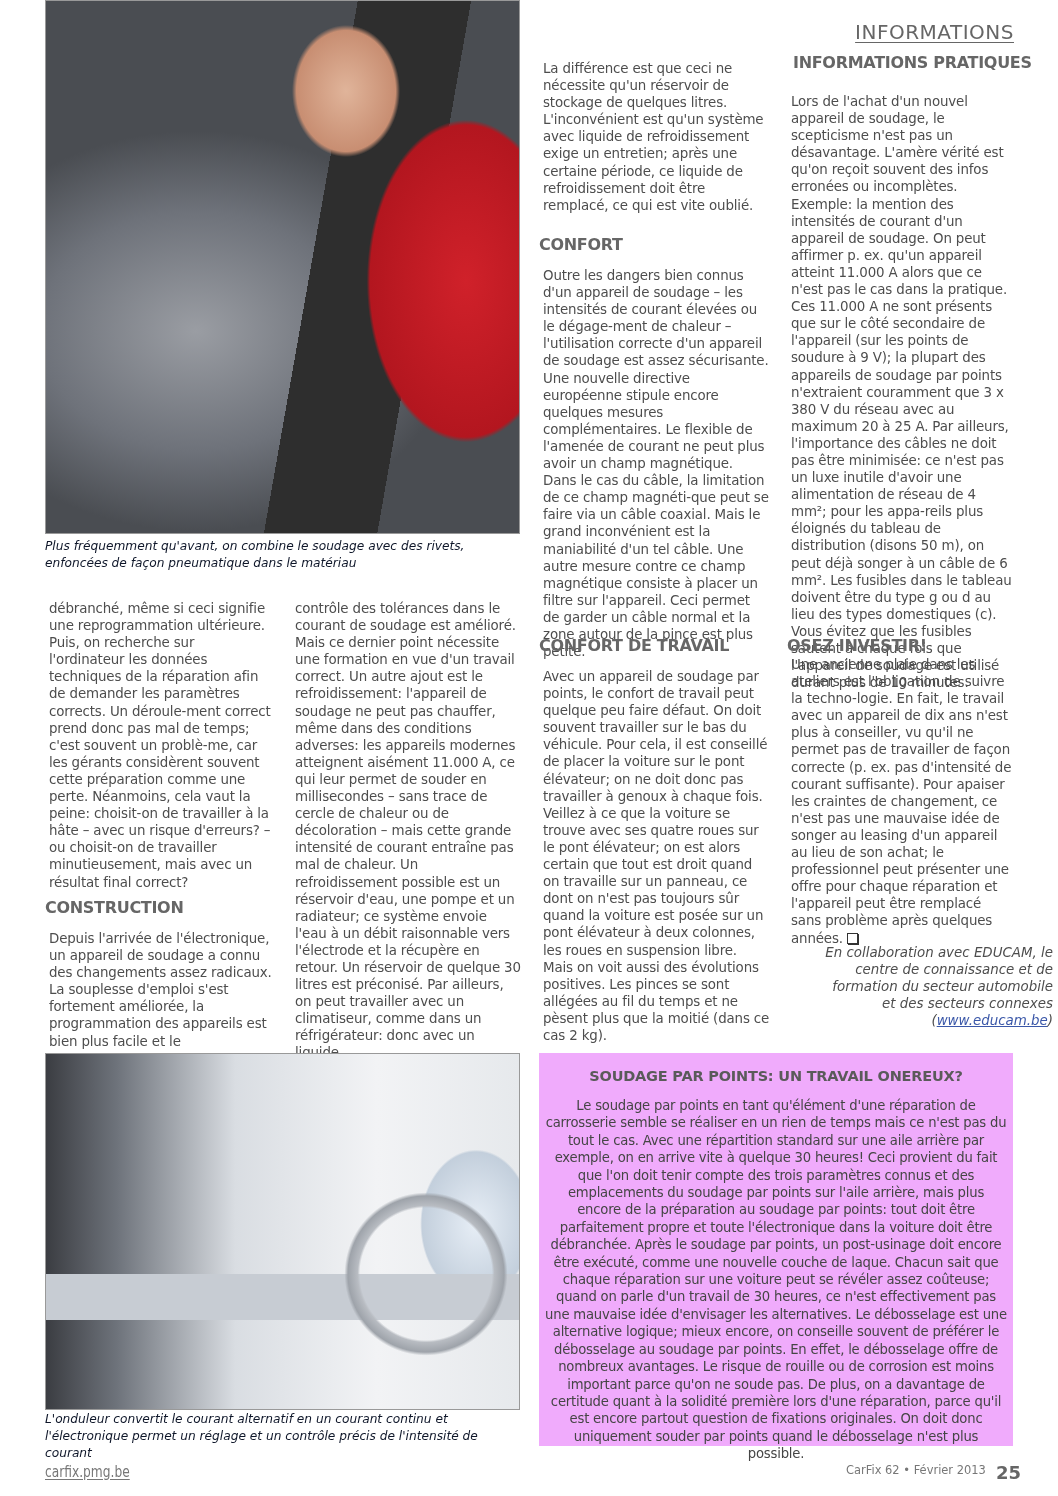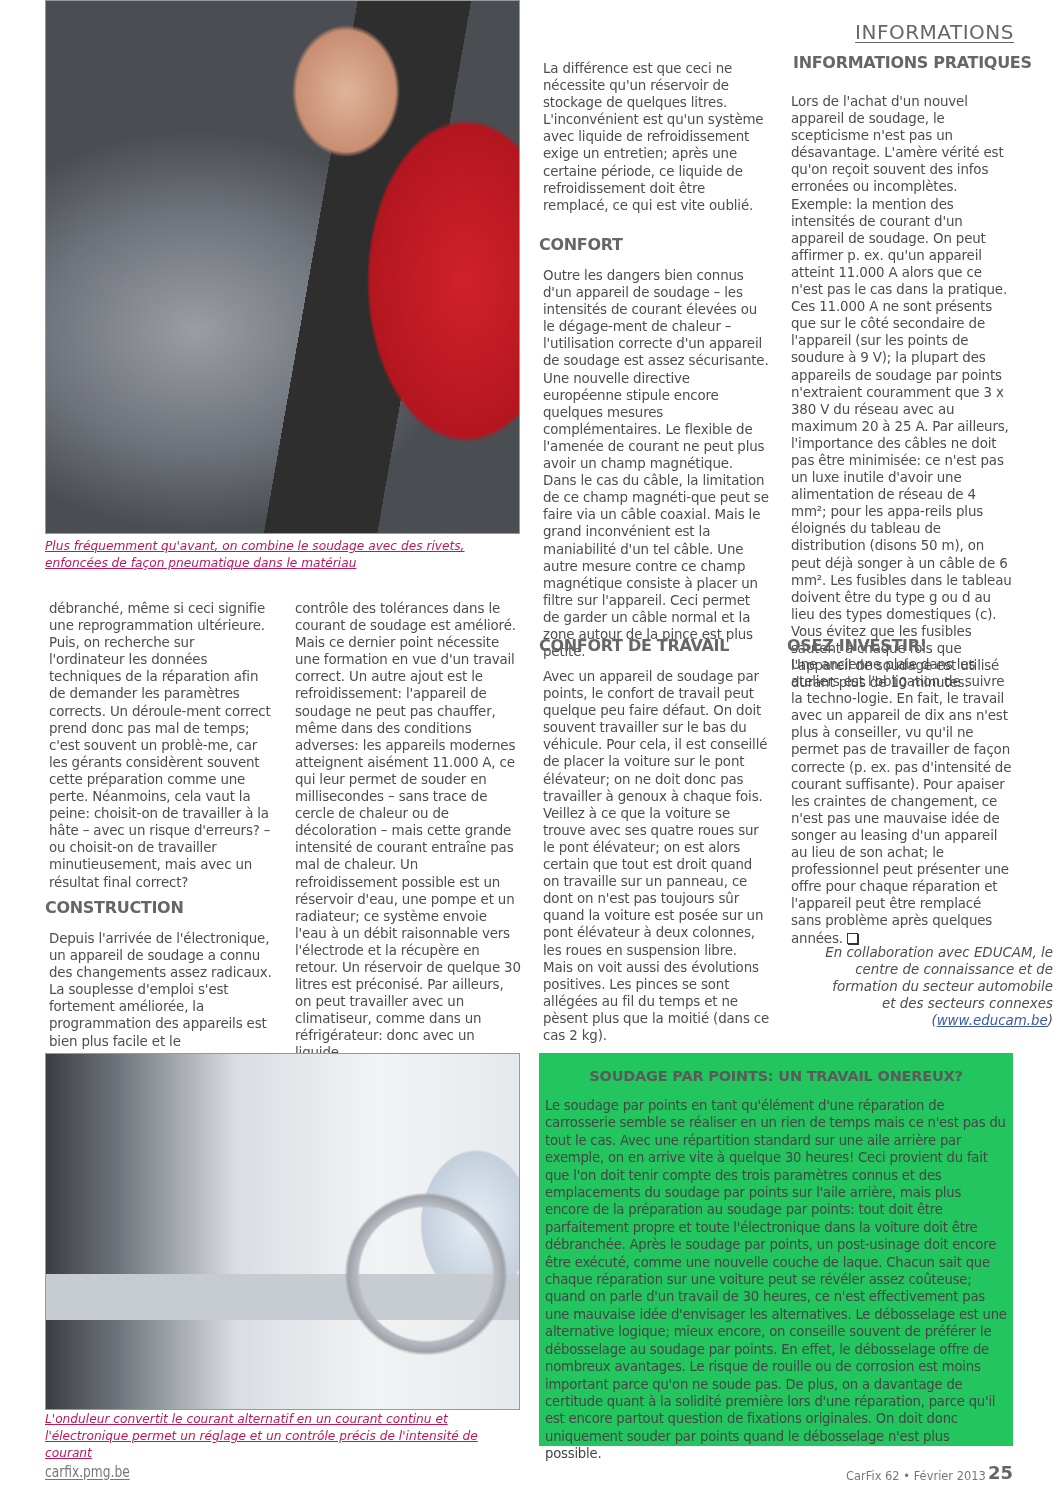--- a/index.html
+++ b/index.html
@@ -25,21 +25,21 @@
     left: 45px; top: 1053px; width: 473px; height: 355px;
     background:
       radial-gradient(ellipse 120px 120px at 380px 220px, transparent 55%, #b8bcc2 57%, #9ea3aa 65%, transparent 68%),
       linear-gradient(180deg, transparent 0 62%, #c7ccd3 62% 75%, transparent 75%),
       radial-gradient(ellipse 60px 30px at 215px 245px, #d2763f 0%, #b55e2e 60%, transparent 62%),
       radial-gradient(ellipse 50px 28px at 110px 245px, #d2763f 0%, #b55e2e 60%, transparent 62%),
       radial-gradient(ellipse 90px 120px at 430px 170px, #e7eef6 0%, #c3cfdc 60%, transparent 62%),
       linear-gradient(90deg, #3b3d42 0%, #6e737b 15%, #d9dde2 40%, #f2f3f5 70%, #e6e9ec 100%);
   }
   .caption {
-    position: absolute; font-style: italic; font-size: 12.2px; line-height: 17px; color: #be185d; text-decoration: underline;
+    position: absolute; font-style: italic; font-size: 12.2px; line-height: 17px; color: #0f172a;
   }
   .body-text {
     position: absolute; font-size: 13.4px; line-height: 17.1px; color: #4d4d4d;
     letter-spacing: -0.15px;
   }
   .body-text p { margin: 4px; }
   .heading {
     position: absolute; font-weight: bold; font-size: 16px; color: #666; letter-spacing: -0.3px;
   }
   .section-label {
@@ -54,31 +54,31 @@
   .credit a { color: #3a57a8; text-decoration: underline; }
   .box {
     position: absolute; left: 539px; top: 1053px; width: 474px; height: 393px;
     background: #c9dbe6;
   }
   .box-title {
     position: absolute; left: 0; right: 0; top: 15px; text-align: center;
     font-weight: bold; font-size: 14.5px; color: #5a5a5a; letter-spacing: -0.2px;
   }
   .box-text {
-    position: absolute; left: 6px; right: 6px; top: 44px; text-align: left;
+    position: absolute; left: 6px; right: 6px; top: 44px; text-align: center;
     font-size: 13.2px; line-height: 17.4px; color: #454545; letter-spacing: -0.2px;
   }
   .footer-left {
     position: absolute; left: 45px; top: 1462px; font-size: 16px; color: #777;
     text-decoration: underline; text-underline-offset: 2px; font-family: "DejaVu Sans Condensed","DejaVu Sans", sans-serif;
     transform: scaleX(0.85); transform-origin: left;
   }
   .footer-right {
-    position: absolute; right: 45px; top: 1462px; font-size: 13px; color: #777;
-    display: flex; align-items: flex-end; gap: 2px;
+    position: absolute; right: 37px; top: 1462px; font-size: 13px; color: #777;
+    display: flex; align-items: flex-start; gap: 10px;
   }
   .footer-right .pub { transform: scaleX(0.88); transform-origin: right; }
   .footer-right .page-num { font-size: 18px; font-weight: bold; color: #666; }
   .end-mark { display: inline-block; width: 9px; height: 9px; border: 1.5px solid #333; box-shadow: 1px 1px 0 #333; margin-left: 4px; vertical-align: -1px; }
 </style>
 </head>
 <body>
 
 <div class="section-label">INFORMATIONS</div>
 
@@ -117,21 +117,21 @@
 <div class="body-text" style="left:787px; top:652px; width:232px;">
   <p><span>Une ancienne plaie dans les ateliers est l'obligation de suivre la techno-logie. En fait, le travail avec un appareil de dix ans n'est plus à conseiller, vu qu'il ne permet pas de travailler de façon correcte (p. ex. pas d'intensité de courant suffisante). Pour apaiser les craintes de changement, ce n'est pas une mauvaise idée de songer au leasing d'un appareil au lieu de son achat; le professionnel peut présenter une offre pour chaque réparation et l'appareil peut être remplacé sans problème après quelques années.</span><span class="end-mark"></span></p>
 </div>
 <div class="credit">
   <span>En collaboration avec EDUCAM, le centre de connaissance et de formation du secteur automobile et des secteurs connexes</span><br>(<a href="#">www.educam.be</a>)
 </div>
 
 <div class="photo photo2"></div>
 <div class="caption" style="left:45px; top:1411px; width:480px;">L'onduleur convertit le courant alternatif en un courant continu et l'électronique permet un réglage et un contrôle précis de l'intensité de courant</div>
 
-<div class="box" style="background: #22c55e; text-decoration: underline;">
+<div class="box" style="background: #f0abfc; text-decoration: underline;">
   <div class="box-title">SOUDAGE PAR POINTS: UN TRAVAIL ONEREUX?</div>
   <div class="box-text">Le soudage par points en tant qu'élément d'une réparation de carrosserie semble se réaliser en un rien de temps mais ce n'est pas du tout le cas. Avec une répartition standard sur une aile arrière par exemple, on en arrive vite à quelque 30 heures! Ceci provient du fait que l'on doit tenir compte des trois paramètres connus et des emplacements du soudage par points sur l'aile arrière, mais plus encore de la préparation au soudage par points: tout doit être parfaitement propre et toute l'électronique dans la voiture doit être débranchée. Après le soudage par points, un post-usinage doit encore être exécuté, comme une nouvelle couche de laque. Chacun sait que chaque réparation sur une voiture peut se révéler assez coûteuse; quand on parle d'un travail de 30 heures, ce n'est effectivement pas une mauvaise idée d'envisager les alternatives. Le débosselage est une alternative logique; mieux encore, on conseille souvent de préférer le débosselage au soudage par points. En effet, le débosselage offre de nombreux avantages. Le risque de rouille ou de corrosion est moins important parce qu'on ne soude pas. De plus, on a davantage de certitude quant à la solidité première lors d'une réparation, parce qu'il est encore partout question de fixations originales. On doit donc uniquement souder par points quand le débosselage n'est plus possible.</div>
 </div>
 
 <div class="footer-left">carfix.pmg.be</div>
 <div class="footer-right">
   <span class="pub">CarFix 62 • Février 2013</span>
   <span class="page-num">25</span>
 </div>
 

